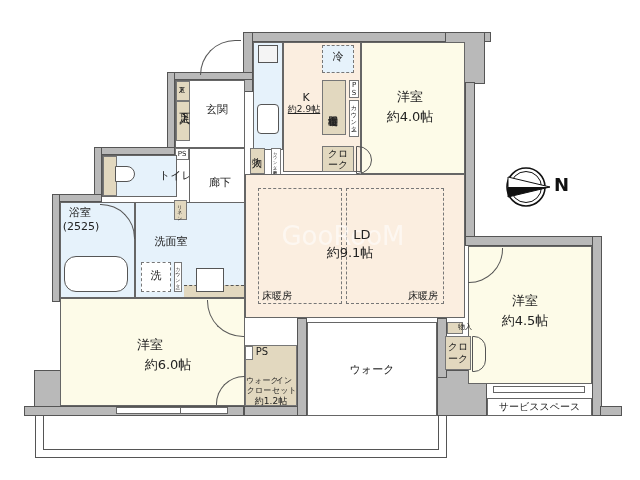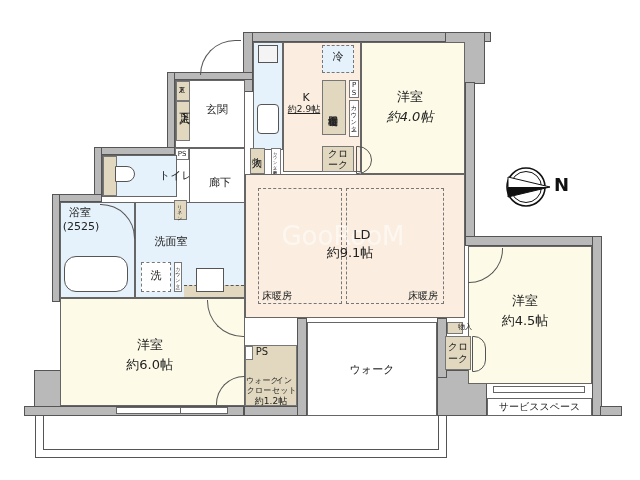--- a/index.html
+++ b/index.html
@@ -51,21 +51,21 @@
 <div class="lbl mid" style="left:322px;top:51px;width:32px;">冷</div>
 <div class="abs dash closet" style="left:322px;top:80px;width:24px;height:55px;"></div>
 <div class="lbl sm vert" style="left:327px;top:82px;height:52px;font-size:10px;">食器棚置場</div>
 <div class="abs" style="left:349px;top:80px;width:10px;height:18px;border:1px solid #777;background:#fff;"></div>
 <div class="lbl tiny vert" style="left:350px;top:81px;">PS</div>
 <div class="abs" style="left:349px;top:100px;width:10px;height:37px;border:1px solid #777;background:#fff;"></div>
 <div class="lbl tiny vert" style="left:350px;top:101px;font-size:6px;">カウンター</div>
 
 <div class="abs room" style="left:361px;top:42px;width:104px;height:132px;background:#fdfbe8;"></div>
 <div class="lbl big" style="left:385px;top:90px;width:50px;">洋室</div>
-<div class="lbl big" style="left:375px;top:110px;width:70px;font-style:italic;">約4.0帖</div>
+<div class="lbl big" style="left:375px;top:110px;width:70px;">約4.0帖</div>
 <div class="abs closet" style="left:322px;top:146px;width:32px;height:26px;"></div>
 <div class="lbl sm" style="left:325px;top:148px;width:26px;white-space:normal;line-height:11px;font-size:10px;">クローク</div>
 <div class="door-arc" style="left:356px;top:146px;width:14px;height:26px;border-radius:0 14px 14px 0;"></div>
 
 <div class="abs room" style="left:175px;top:80px;width:70px;height:68px;background:#ffffff;"></div>
 <div class="abs closet" style="left:176px;top:81px;width:14px;height:20px;"></div>
 <div class="lbl tiny vert" style="left:178px;top:82px;font-size:6px;">下足入</div>
 <div class="abs closet" style="left:176px;top:101px;width:14px;height:40px;"></div>
 <div class="lbl sm vert" style="left:177px;top:104px;font-size:11px;">下足入</div>
 <div class="lbl mid" style="left:202px;top:104px;width:30px;">玄関</div>
@@ -107,21 +107,21 @@
 <div class="abs dash" style="left:258px;top:188px;width:84px;height:116px;"></div>
 <div class="abs dash" style="left:346px;top:188px;width:98px;height:116px;"></div>
 <div class="lbl" style="left:248px;top:222px;width:190px;font-size:26px;color:rgba(255,255,255,0.55);">GooRooM</div>
 <div class="lbl big" style="left:335px;top:228px;width:30px;margin-left:12px;">LD</div>
 <div class="lbl big" style="left:320px;top:246px;width:60px;">約9.1帖</div>
 <div class="lbl sm" style="left:257px;top:290px;width:40px;font-size:10px;">床暖房</div>
 <div class="lbl sm" style="left:403px;top:290px;width:40px;font-size:10px;">床暖房</div>
 
 <div class="abs room" style="left:60px;top:298px;width:185px;height:108px;background:#fdfbe8;"></div>
 <div class="lbl big" style="left:125px;top:338px;width:50px;">洋室</div>
-<div class="lbl big" style="left:103px;top:358px;width:70px;text-align:right;">約6.0帖</div>
+<div class="lbl big" style="left:133px;top:358px;width:70px;">約6.0帖</div>
 <div class="door-arc" style="left:207px;top:300px;width:36px;height:36px;border-radius:0 0 0 36px;border-right:none;border-top:none;"></div>
 <div class="win" style="left:116px;top:407px;width:64px;height:5px;"></div>
 <div class="win" style="left:180px;top:407px;width:46px;height:5px;"></div>
 
 <div class="abs closet" style="left:245px;top:345px;width:52px;height:61px;"></div>
 <div class="abs" style="left:245px;top:346px;width:8px;height:14px;border:1px solid #777;background:#fff;"></div>
 <div class="lbl sm" style="left:254px;top:346px;width:16px;font-size:10px;">PS</div>
 <div class="lbl tiny" style="left:246px;top:376px;width:26px;font-size:8px;">ウォーク</div>
 <div class="lbl tiny" style="left:272px;top:376px;width:24px;font-size:8px;">イン</div>
 <div class="lbl tiny" style="left:246px;top:386px;width:26px;font-size:8px;">クロー</div>

